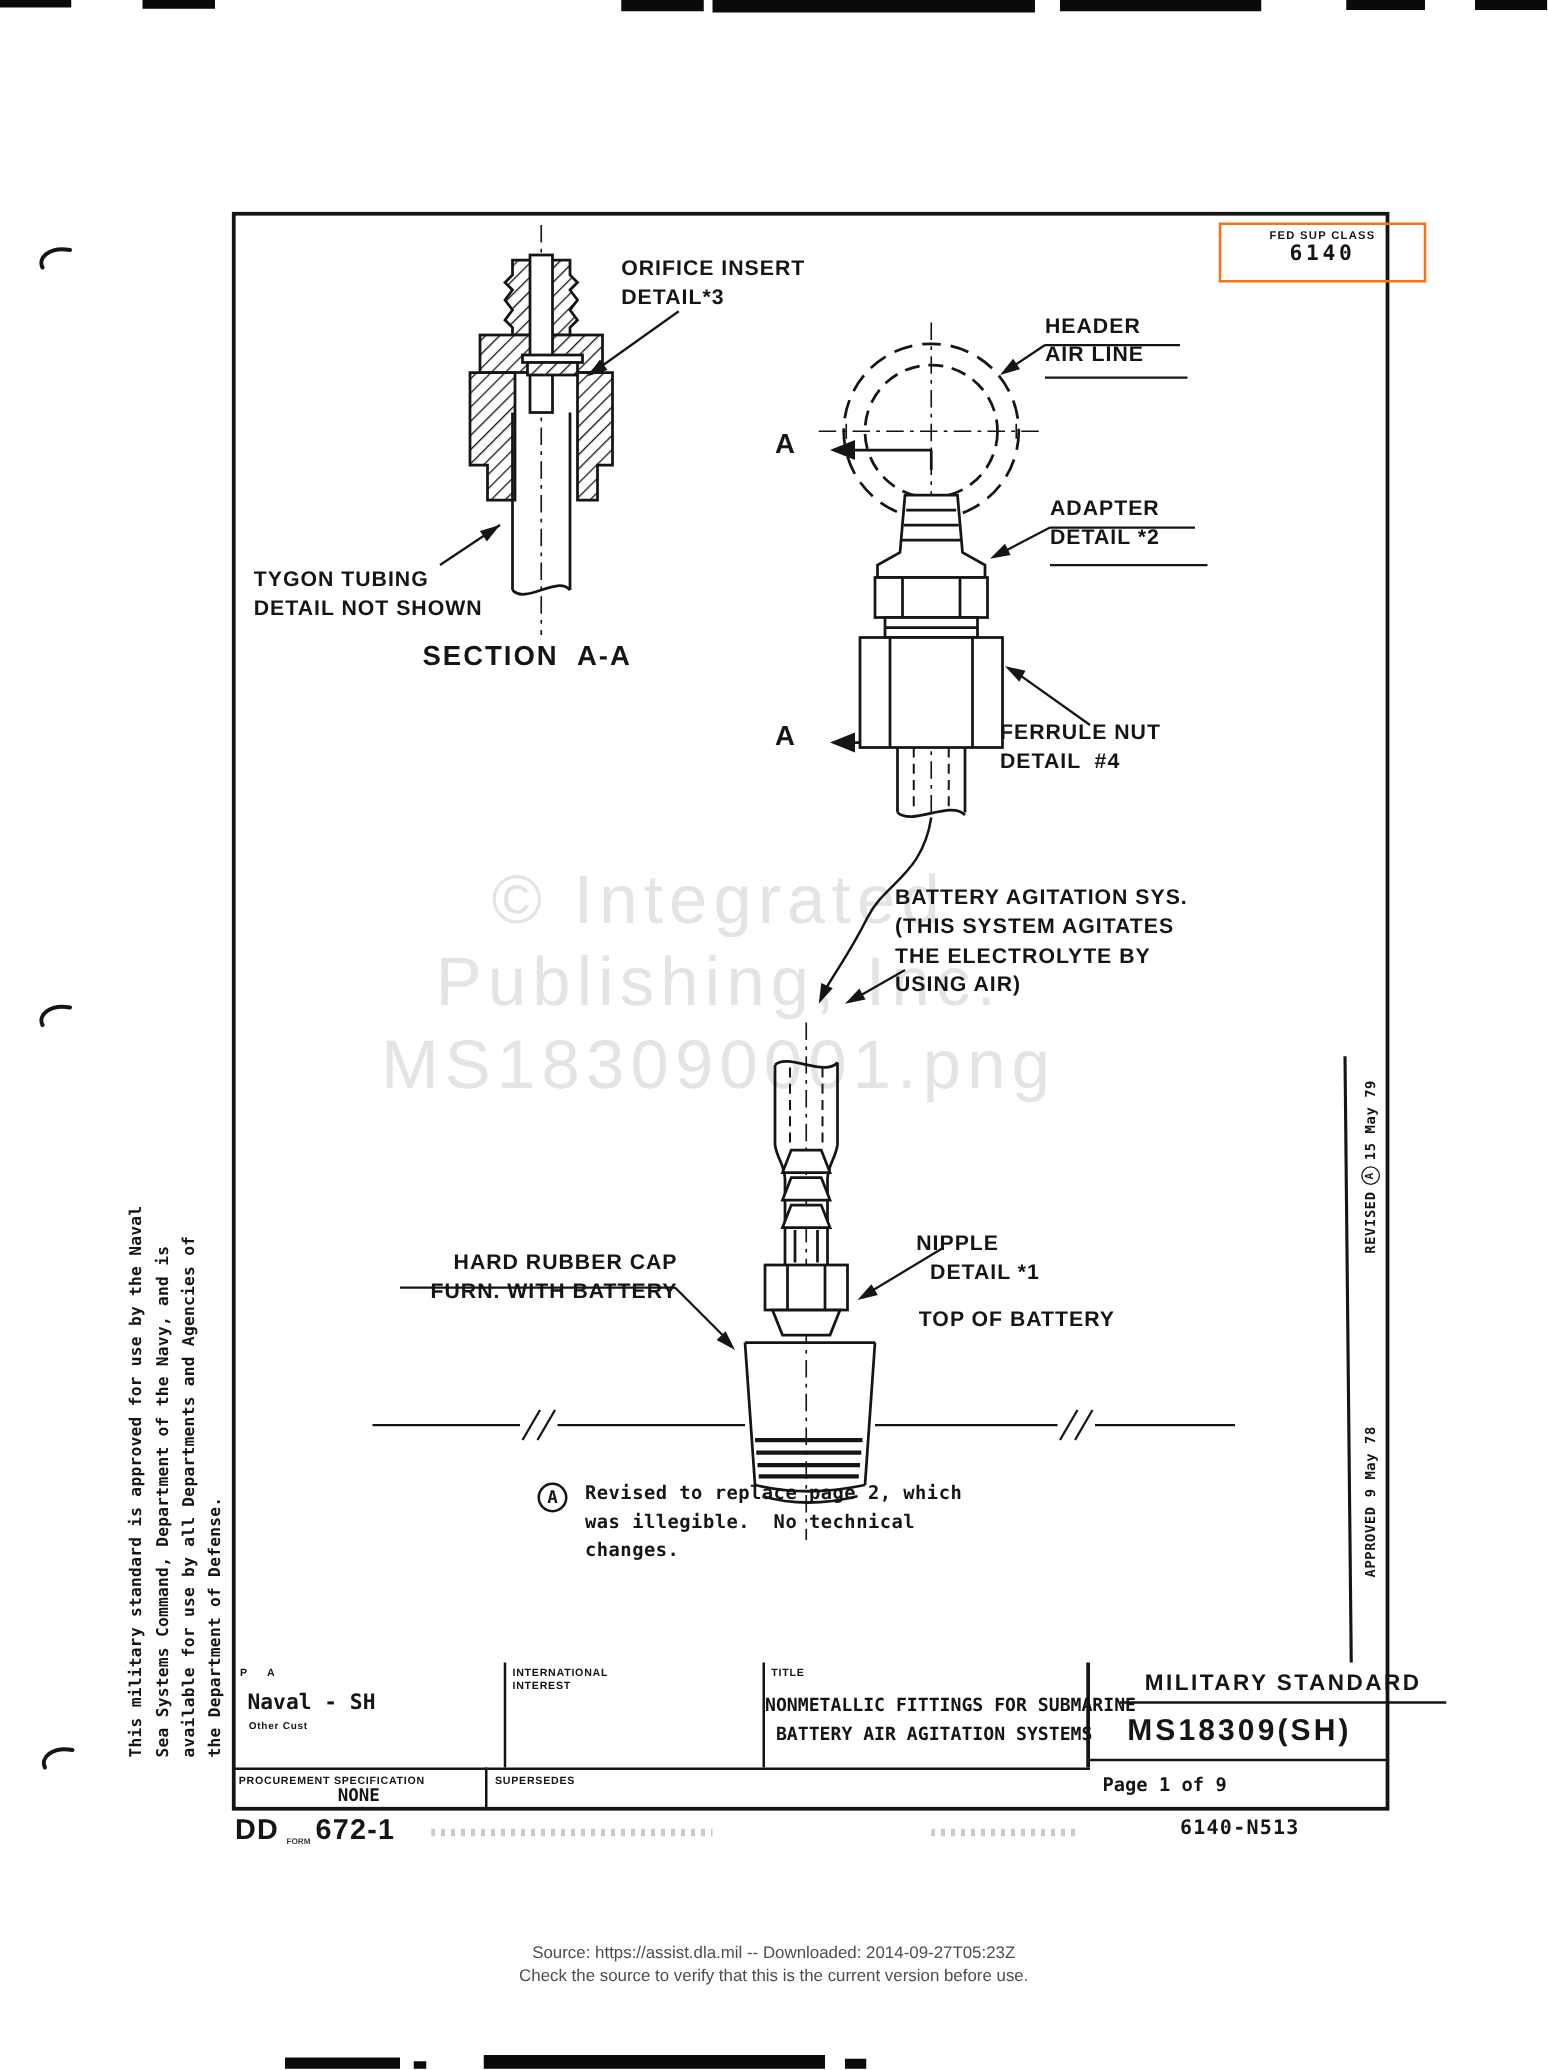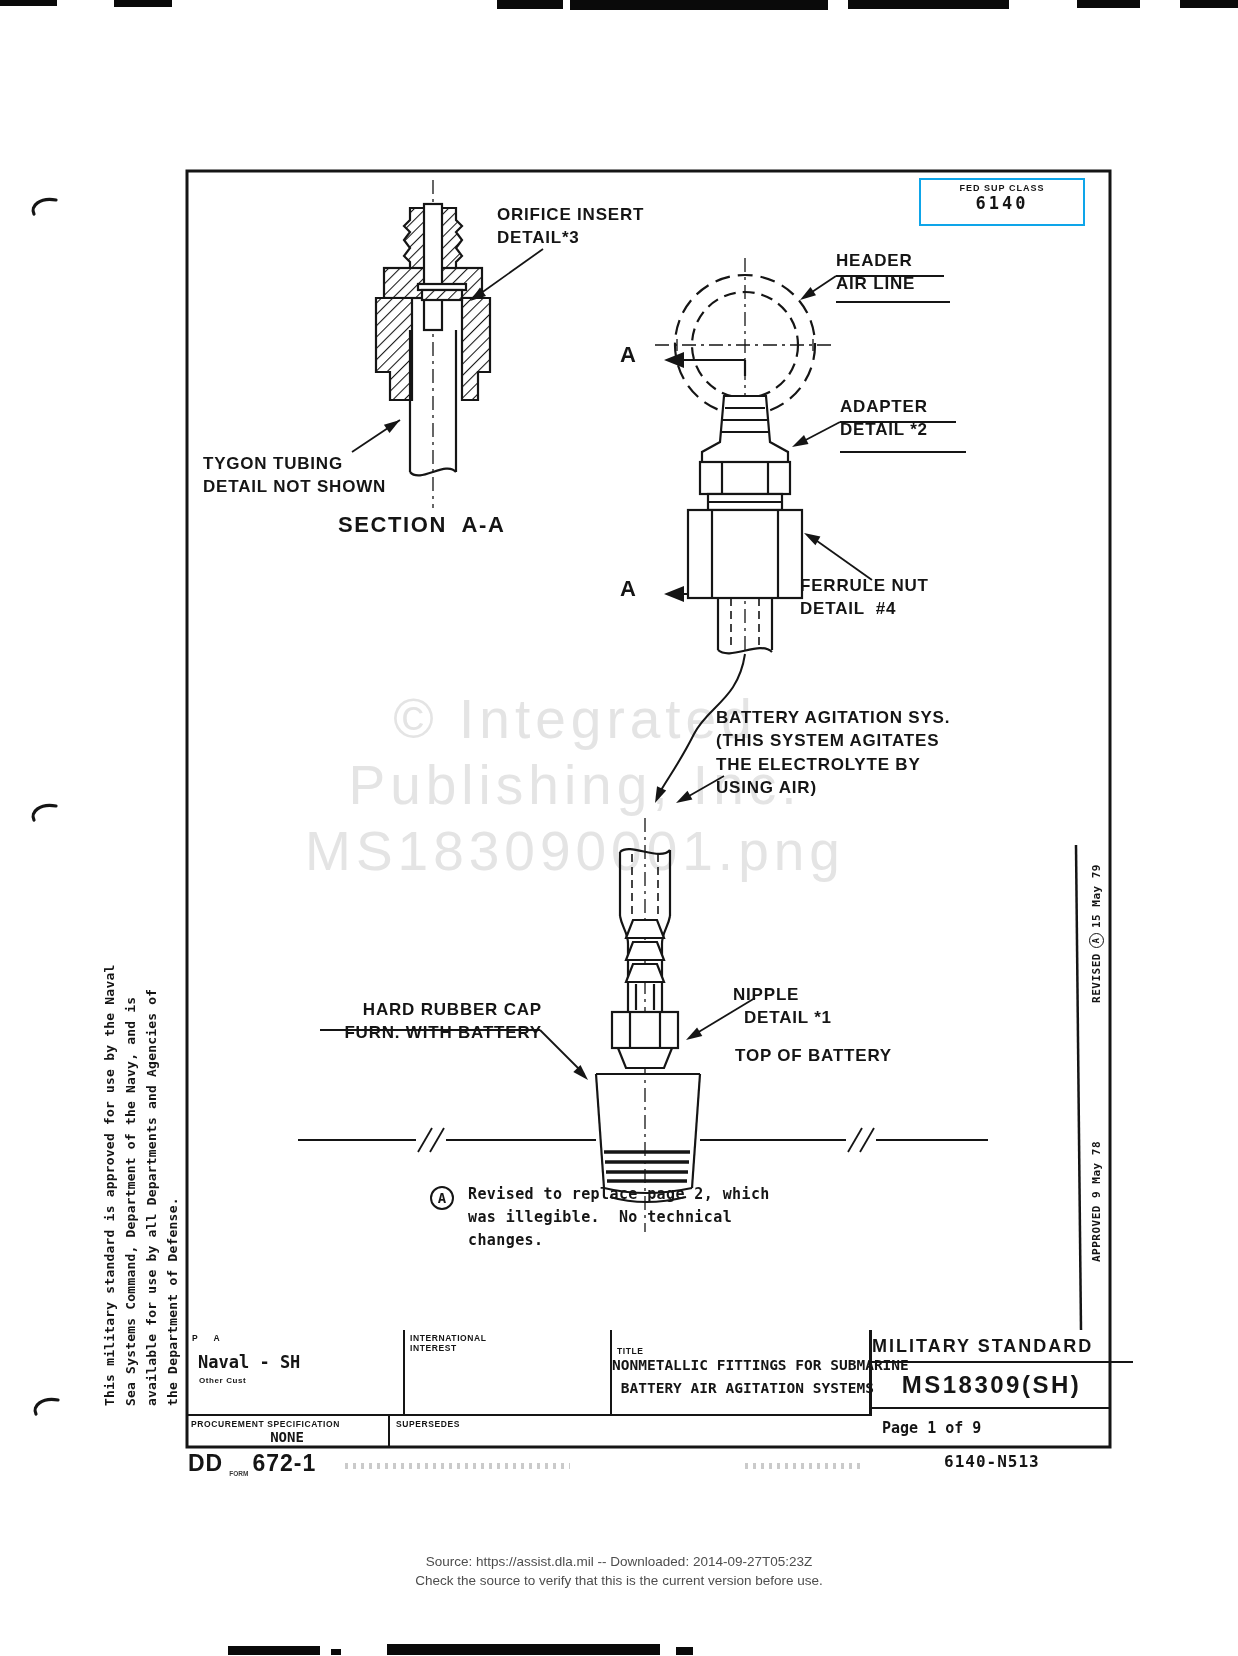--- a/index.html
+++ b/index.html
@@ -5,21 +5,21 @@
   html,body{margin:0;padding:0;background:#fff;}
   .page{position:relative;width:1238px;height:1656px;background:#fff;overflow:hidden;
         font-family:"Liberation Sans",sans-serif;color:#151515;}
   .bar{position:absolute;background:#0a0a0a;}
   .watermark{position:absolute;left:170px;top:686px;width:810px;text-align:center;
              font:400 55px "Liberation Sans",sans-serif;letter-spacing:5px;color:#e4e4e4;line-height:66px;}
   svg.art{position:absolute;left:0;top:0;}
   .lbl{position:absolute;font:700 17px "Liberation Sans",sans-serif;letter-spacing:.8px;
        color:#151515;white-space:pre;line-height:1.38;}
   .lbl.big{font-size:22px;letter-spacing:1.6px;}
-  .fsc{position:absolute;left:919px;top:178px;width:166px;height:48px;border:2px solid #0ea5e9;
+  .fsc{position:absolute;left:975px;top:178px;width:166px;height:48px;border:2px solid #f97316;
        box-sizing:border-box;text-align:center;}
   .fsc .l{font:700 9px "Liberation Sans",sans-serif;letter-spacing:1px;margin-top:3px;}
   .fsc .v{font:700 17px "DejaVu Sans Mono",monospace;letter-spacing:3px;}
   .revnote-circle{position:absolute;left:430px;top:1186px;width:24px;height:24px;border:2.2px solid #151515;
        border-radius:50%;box-sizing:border-box;text-align:center;font:700 14px "DejaVu Sans Mono",monospace;line-height:20px;}
   .revnote-text{position:absolute;left:468px;top:1183px;font:700 15px "DejaVu Sans Mono",monospace;
        white-space:pre;line-height:23px;letter-spacing:.4px;}
   .rot-left{position:absolute;left:99px;top:1406px;width:612px;transform-origin:0 0;transform:rotate(-90deg);
        font:600 13px "DejaVu Sans Mono",monospace;line-height:21px;white-space:pre;letter-spacing:.2px;}
   .rot-right{position:absolute;left:1083px;top:1262px;width:398px;height:26px;transform-origin:0 0;
@@ -256,25 +256,25 @@
     <div class="cell" style="left:0;top:0;width:219px;height:84px;border-right:2px solid">
       <div class="tiny" style="position:absolute;left:6px;top:3px;letter-spacing:7px">P A</div>
       <div class="mono" style="position:absolute;left:12px;top:22px;font-weight:700;font-size:17px">Naval - SH</div>
       <div class="tiny" style="position:absolute;left:13px;top:46px;font-size:8px">Other Cust</div>
     </div>
     <div class="cell" style="left:219px;top:0;width:207px;height:84px;border-right:2px solid">
       <div class="tiny" style="position:absolute;left:5px;top:3px">INTERNATIONAL
 INTEREST</div>
     </div>
     <div class="cell" style="left:426px;top:0;width:260px;height:84px;border-right:3px solid">
-      <div class="tiny" style="position:absolute;left:5px;top:16px">TITLE</div>
+      <div class="tiny" style="position:absolute;left:5px;top:3px">TITLE</div>
       <div class="mono" style="position:absolute;left:0;top:24px;width:100%;text-align:center;font-weight:700;font-size:14.5px;line-height:23px;white-space:pre">NONMETALLIC FITTINGS FOR SUBMARINE
  BATTERY AIR AGITATION SYSTEMS</div>
     </div>
-    <div class="cell" style="left:686px;top:0;width:261px;height:33px;border-bottom:2px solid;">
+    <div class="cell" style="left:710px;top:0;width:261px;height:33px;border-bottom:2px solid;text-align:center">
       <div style="font:700 18px 'Liberation Sans',sans-serif;letter-spacing:2px;margin-top:6px">MILITARY STANDARD</div>
     </div>
     <div class="cell" style="left:686px;top:33px;width:239px;height:46px;border-bottom:2px solid;text-align:center">
       <div style="font:700 24px 'Liberation Sans',sans-serif;letter-spacing:2.5px;margin-top:8px">MS18309(SH)</div>
     </div>
     <div class="cell" style="left:686px;top:79px;width:239px;height:39px">
       <div class="mono" style="font-weight:700;font-size:15px;margin:10px 0 0 10px">Page 1 of 9</div>
     </div>
     <div class="cell" style="left:0;top:84px;width:204px;height:34px;border-top:2px solid;border-right:2px solid">
       <div class="tiny" style="position:absolute;left:5px;top:3px">PROCUREMENT SPECIFICATION</div>

